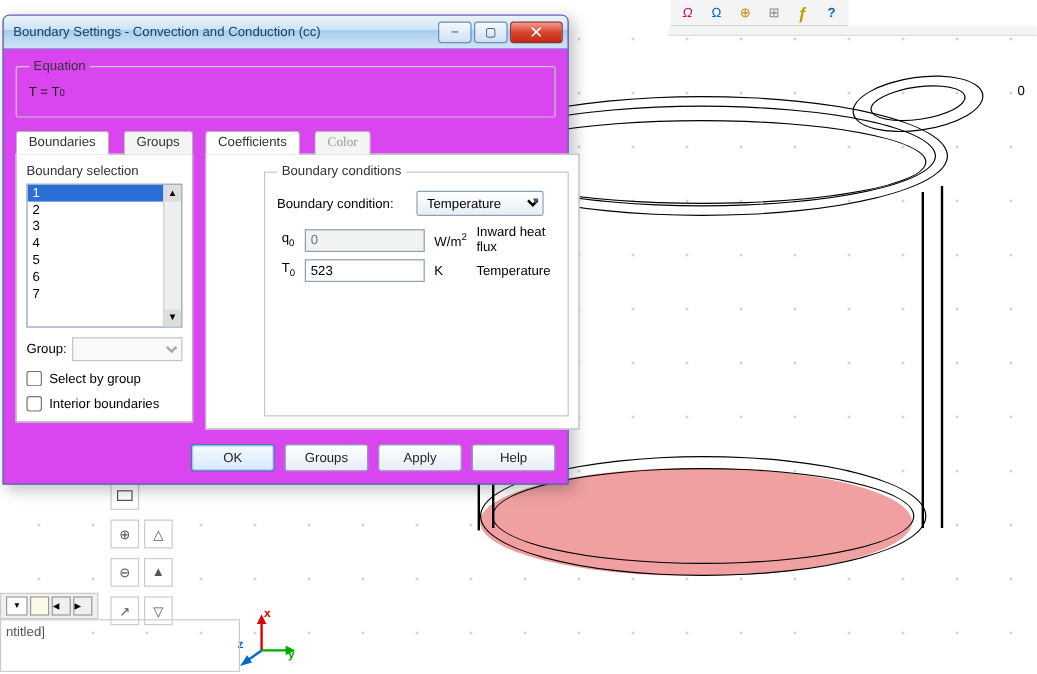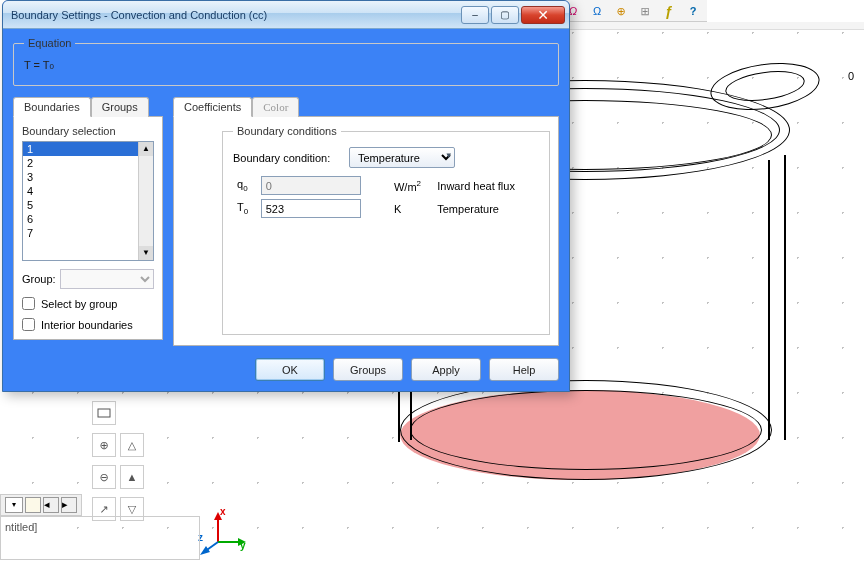--- a/index.html
+++ b/index.html
@@ -47,25 +47,25 @@
   background:#f0f0f0; border:1px solid #ccc; padding:0 4px; gap:2px;
 }
 .drop-btn{width:18px; height:16px; border:1px solid #999; background:#fff; font-size:8px; line-height:14px; text-align:center;}
 .bottom-status{
   position:absolute; left:0; top:516px; height:44px; border:1px solid #ccc; padding:4px;
   color:#555; width:200px;
 }
 
 
 .dialog {
-  position:absolute; left:2px; top:0; width:568px;
+  position:absolute; left:2px; top:12px; width:472px;
   border:1px solid #3a6ea5;
   border-radius:6px 6px 0 0;
   box-shadow:4px 4px 12px rgba(0,0,0,0.25);
-  background:#3b82f6;
+  background:#d946ef;
 }
 .title-bar{
   height:28px;
   background:linear-gradient(#eaf3fb,#cde3f6 45%,#a9cdec 46%,#cfe4f7);
   border-bottom:1px solid #7ba7ce;
   border-radius:5px 5px 0 0;
   display:flex; align-items:center; padding:0 4px 0 8px;
   color:#1a3e66; font-size:12px;
 }
 .title-bar .spacer{flex:1;}
@@ -78,21 +78,21 @@
 fieldset.eq{
   border:1px solid #c8c8c8; border-radius:2px; padding:10px 10px 14px 10px; margin-bottom:10px;
 }
 legend{padding:0 4px; color:#333;}
 .eq-text{font-size:12px; color:#222; display:flex; align-items:baseline; gap:0;}
 .sub{font-size:8px; vertical-align:sub;}
 
 .mid{display:flex; gap:10px; align-items:flex-start;}
 
 .tabs{position:relative;}
-.tab-strip{display:flex; gap:0; position:relative; top:1px;}
+.tab-strip{display:flex; gap:12px; position:relative; top:1px;}
 .tab{
   border:1px solid #b5b5b5; border-bottom:none; padding:3px 10px; background:#f4f4f4;
   border-radius:3px 3px 0 0; color:#333; cursor:pointer;
 }
 .tab.active{background:#fff; border-bottom:1px solid #fff;}
 .tab.dim{color:#999;font-family:Liberation Serif, serif;}
 .tab-body{
   border:1px solid #b5b5b5; background:#fff; padding:8px; min-height:200px;
   display:flex; flex-direction:column;
 }

